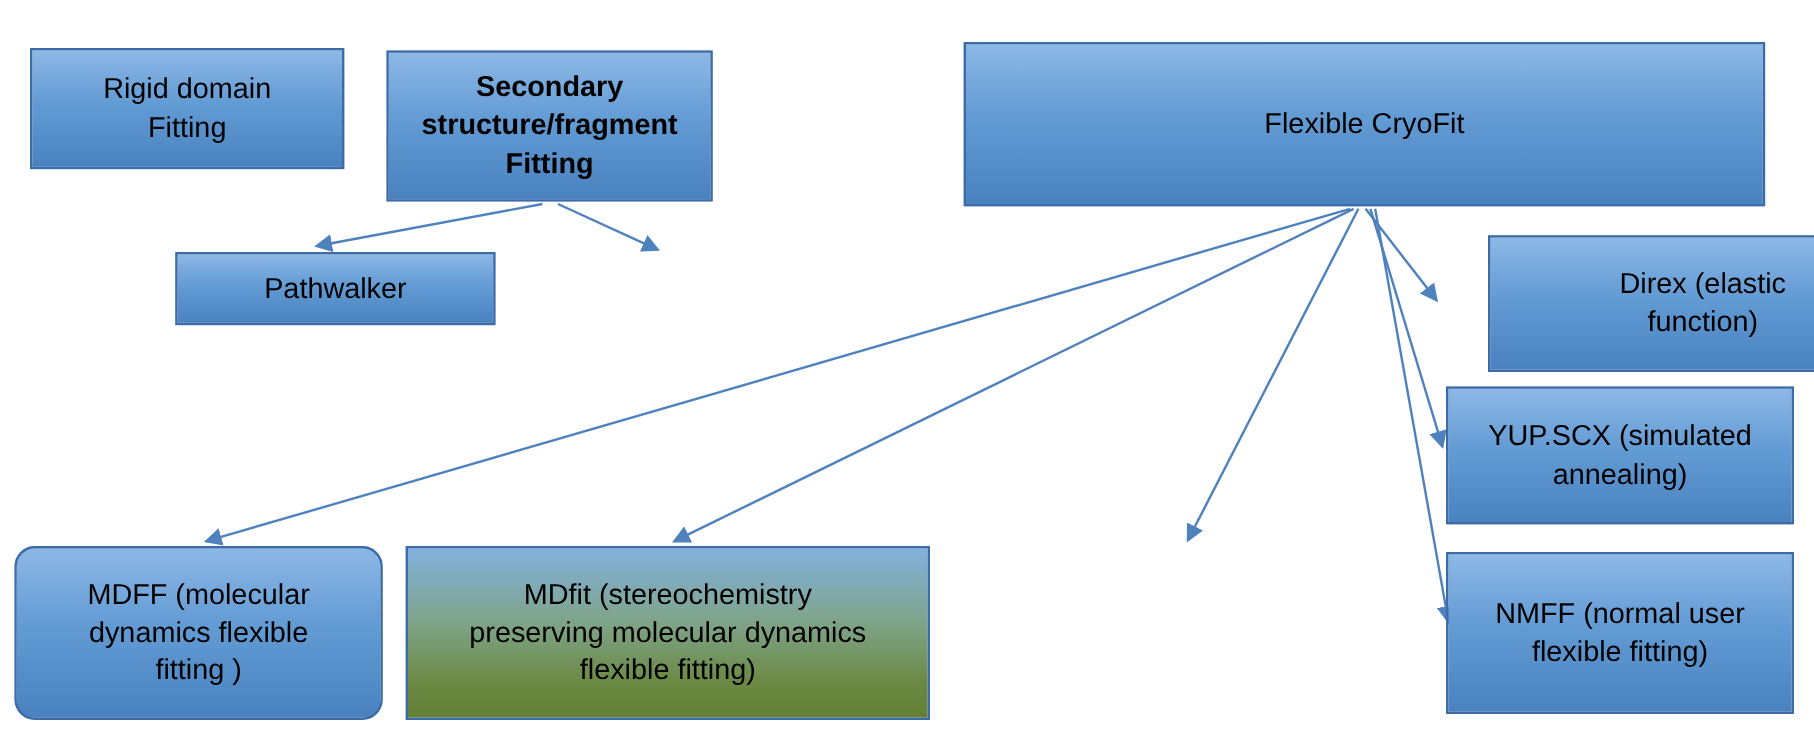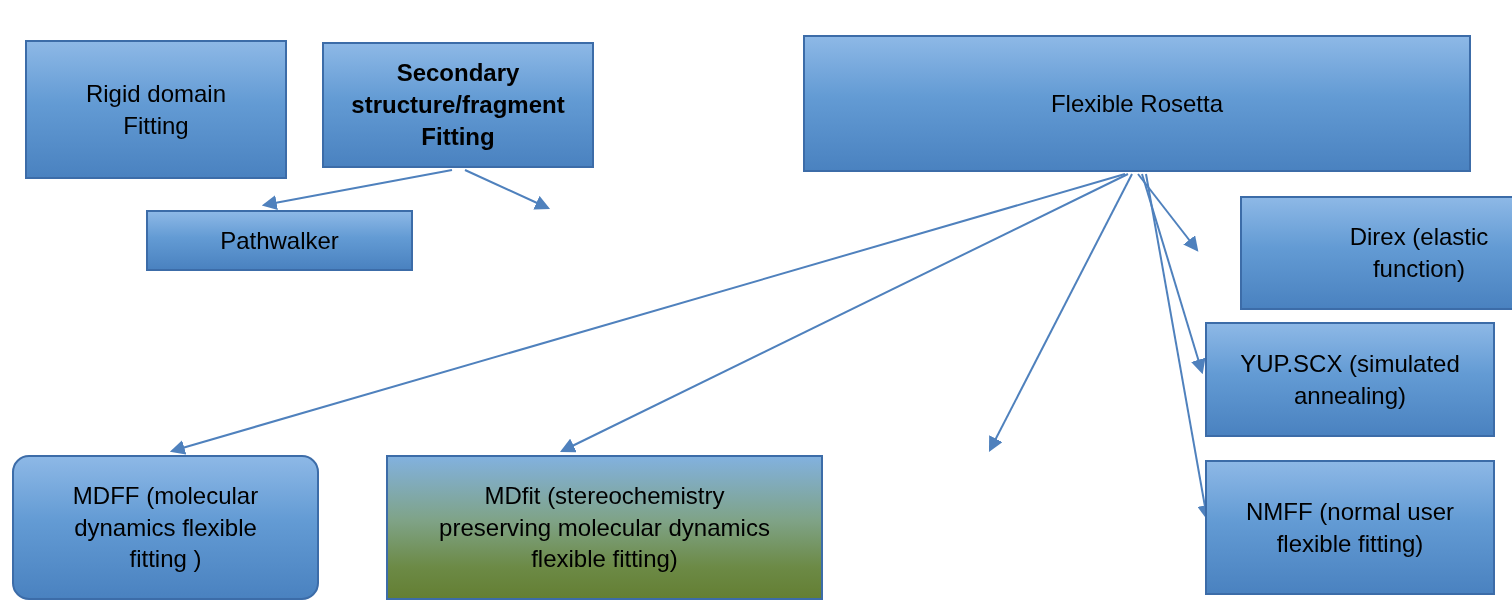--- a/index.html
+++ b/index.html
@@ -30,30 +30,30 @@
     padding: 4px 14px;
     background: linear-gradient(180deg, #8db8e6 0%, #639bd4 45%, #4a82c0 100%);
   }
   .node.green-soft {
     background: linear-gradient(180deg, #82b1de 0%, #7fa387 45%, #6c8a46 78%, #647f33 100%);
   }
   .node.green-bright {
     background: linear-gradient(180deg, #85b2dd 0%, #8fae74 40%, #8bad55 70%, #83a73f 100%);
   }
   
-  #node-rigid     { left: 25px;   top: 40px;  width: 262px; height: 139px; }
+  #node-rigid     { left: 25px;   top: 40px;  width: 262px; height: 101px; }
   #node-secondary { left: 322px;  top: 42px;  width: 272px; height: 126px; font-weight: bold; }
   #node-flexible  { left: 803px;  top: 35px;  width: 668px; height: 137px; }
   #node-pathwalker{ left: 146px;  top: 210px; width: 267px; height: 61px;  }
   #node-rosetta   { left: 422px;  top: 212px; width: 257px; height: 72px;  }
   #node-direx     { left: 1240px; top: 196px; width: 358px; height: 114px; }
   #node-yupscx    { left: 1205px; top: 322px; width: 290px; height: 115px; }
   #node-nmff      { left: 1205px; top: 460px; width: 290px; height: 135px; }
   #node-mdff      { left: 12px;   top: 455px; width: 307px; height: 145px; border-radius: 17px; }
-  #node-mdfit     { left: 338px;  top: 455px; width: 437px; height: 145px; margin-left: 48px; }
+  #node-mdfit     { left: 338px;  top: 455px; width: 437px; height: 145px; }
   #node-cryofit   { left: 800px;  top: 455px; width: 368px; height: 145px; }
 
   #connector-layer {
     position: absolute;
     left: 0; top: 0;
     width: 1512px;
     height: 610px;
     pointer-events: none;
   }
   #connector-layer line {
@@ -82,21 +82,21 @@
     <line x1="1146" y1="174" x2="1207" y2="518" marker-end="url(#arrowhead)"></line>
   </svg>
 
   <div id="node-rigid" class="node">Rigid domain
 Fitting</div>
 
   <div id="node-secondary" class="node">Secondary
 structure/fragment
 Fitting</div>
 
-  <div id="node-flexible" class="node">Flexible Rosetta</div>
+  <div id="node-flexible" class="node">Flexible CryoFit</div>
 
   <div id="node-pathwalker" class="node">Pathwalker</div>
 
 
   <div id="node-direx" class="node">Direx (elastic
 function)</div>
 
   <div id="node-yupscx" class="node">YUP.SCX (simulated
 annealing)</div>
 

